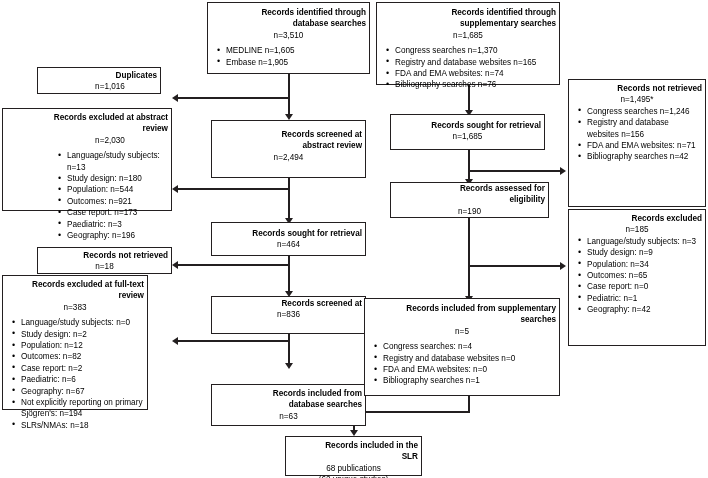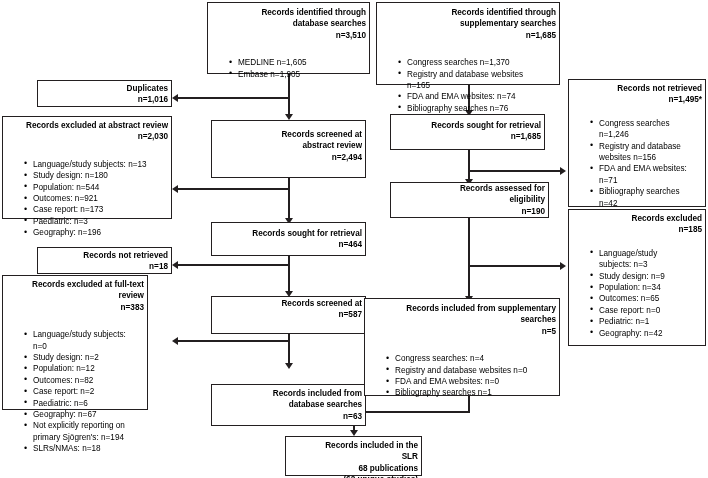--- a/index.html
+++ b/index.html
@@ -26,26 +26,25 @@
     font-size: 8.2px;
     line-height: 11.4px;
     z-index: 5;
   }
   .box .hdr {
     font-weight: bold;
     text-align: right;
     padding: 0 3px;
   }
   .box .sub {
-    text-align: right;
+    text-align: center;
     padding: 0 3px;
-    font-weight: bold;
   }
   .box ul {
-    margin: 12px;
+    margin: 0;
     padding: 0 4px 0 18px;
     list-style: none;
   }
   .box ul li {
     position: relative;
     text-align: left;
     padding-left: 0;
   }
   .box ul li::before {
     content: "\2022";
@@ -151,26 +150,26 @@
     <div class="sub">n=1,685</div>
     <div class="gap"></div>
     <ul>
       <li>Congress searches n=1,370</li>
       <li>Registry and database websites n=165</li>
       <li>FDA and EMA websites: n=74</li>
       <li>Bibliography searches n=76</li>
     </ul>
   </div>
 
-  <div class="box" style="left:37px; top:80px; width:135px; height:27px; padding-top:2px;padding-left:22px;">
+  <div class="box" style="left:37px; top:67px; width:124px; height:27px; padding-top:2px;padding-left:22px;">
     <div class="hdr">Duplicates</div>
     <div class="sub">n=1,016</div>
   </div>
 
-  <div class="box" style="left:2px; top:116px; width:170px; height:103px; padding-top:3px;">
+  <div class="box" style="left:2px; top:108px; width:170px; height:103px; padding-top:3px;padding-left:46px;">
     <div class="hdr">Records excluded at abstract review</div>
     <div class="sub">n=2,030</div>
     <div class="gap"></div>
     <ul>
       <li>Language/study subjects: n=13</li>
       <li>Study design: n=180</li>
       <li>Population: n=544</li>
       <li>Outcomes: n=921</li>
       <li>Case report: n=173</li>
       <li>Paediatric: n=3</li>
@@ -206,21 +205,21 @@
       <li>Case report: n=2</li>
       <li>Paediatric: n=6</li>
       <li>Geography: n=67</li>
       <li>Not explicitly reporting on primary Sjögren's: n=194</li>
       <li>SLRs/NMAs: n=18</li>
     </ul>
   </div>
 
   <div class="box" style="left:211px; top:296px; width:155px; height:38px; padding-top:1px;">
     <div class="hdr">Records screened at</div>
-    <div class="sub">n=587</div>
+    <div class="sub">n=836</div>
   </div>
 
   <div class="box" style="left:211px; top:384px; width:155px; height:42px; padding-top:3px;">
     <div class="hdr">Records included from</div>
     <div class="hdr">database searches</div>
     <div class="sub">n=63</div>
   </div>
 
   <div class="box" style="left:390px; top:114px; width:155px; height:36px; padding-top:5px;">
     <div class="hdr">Records sought for retrieval</div>

